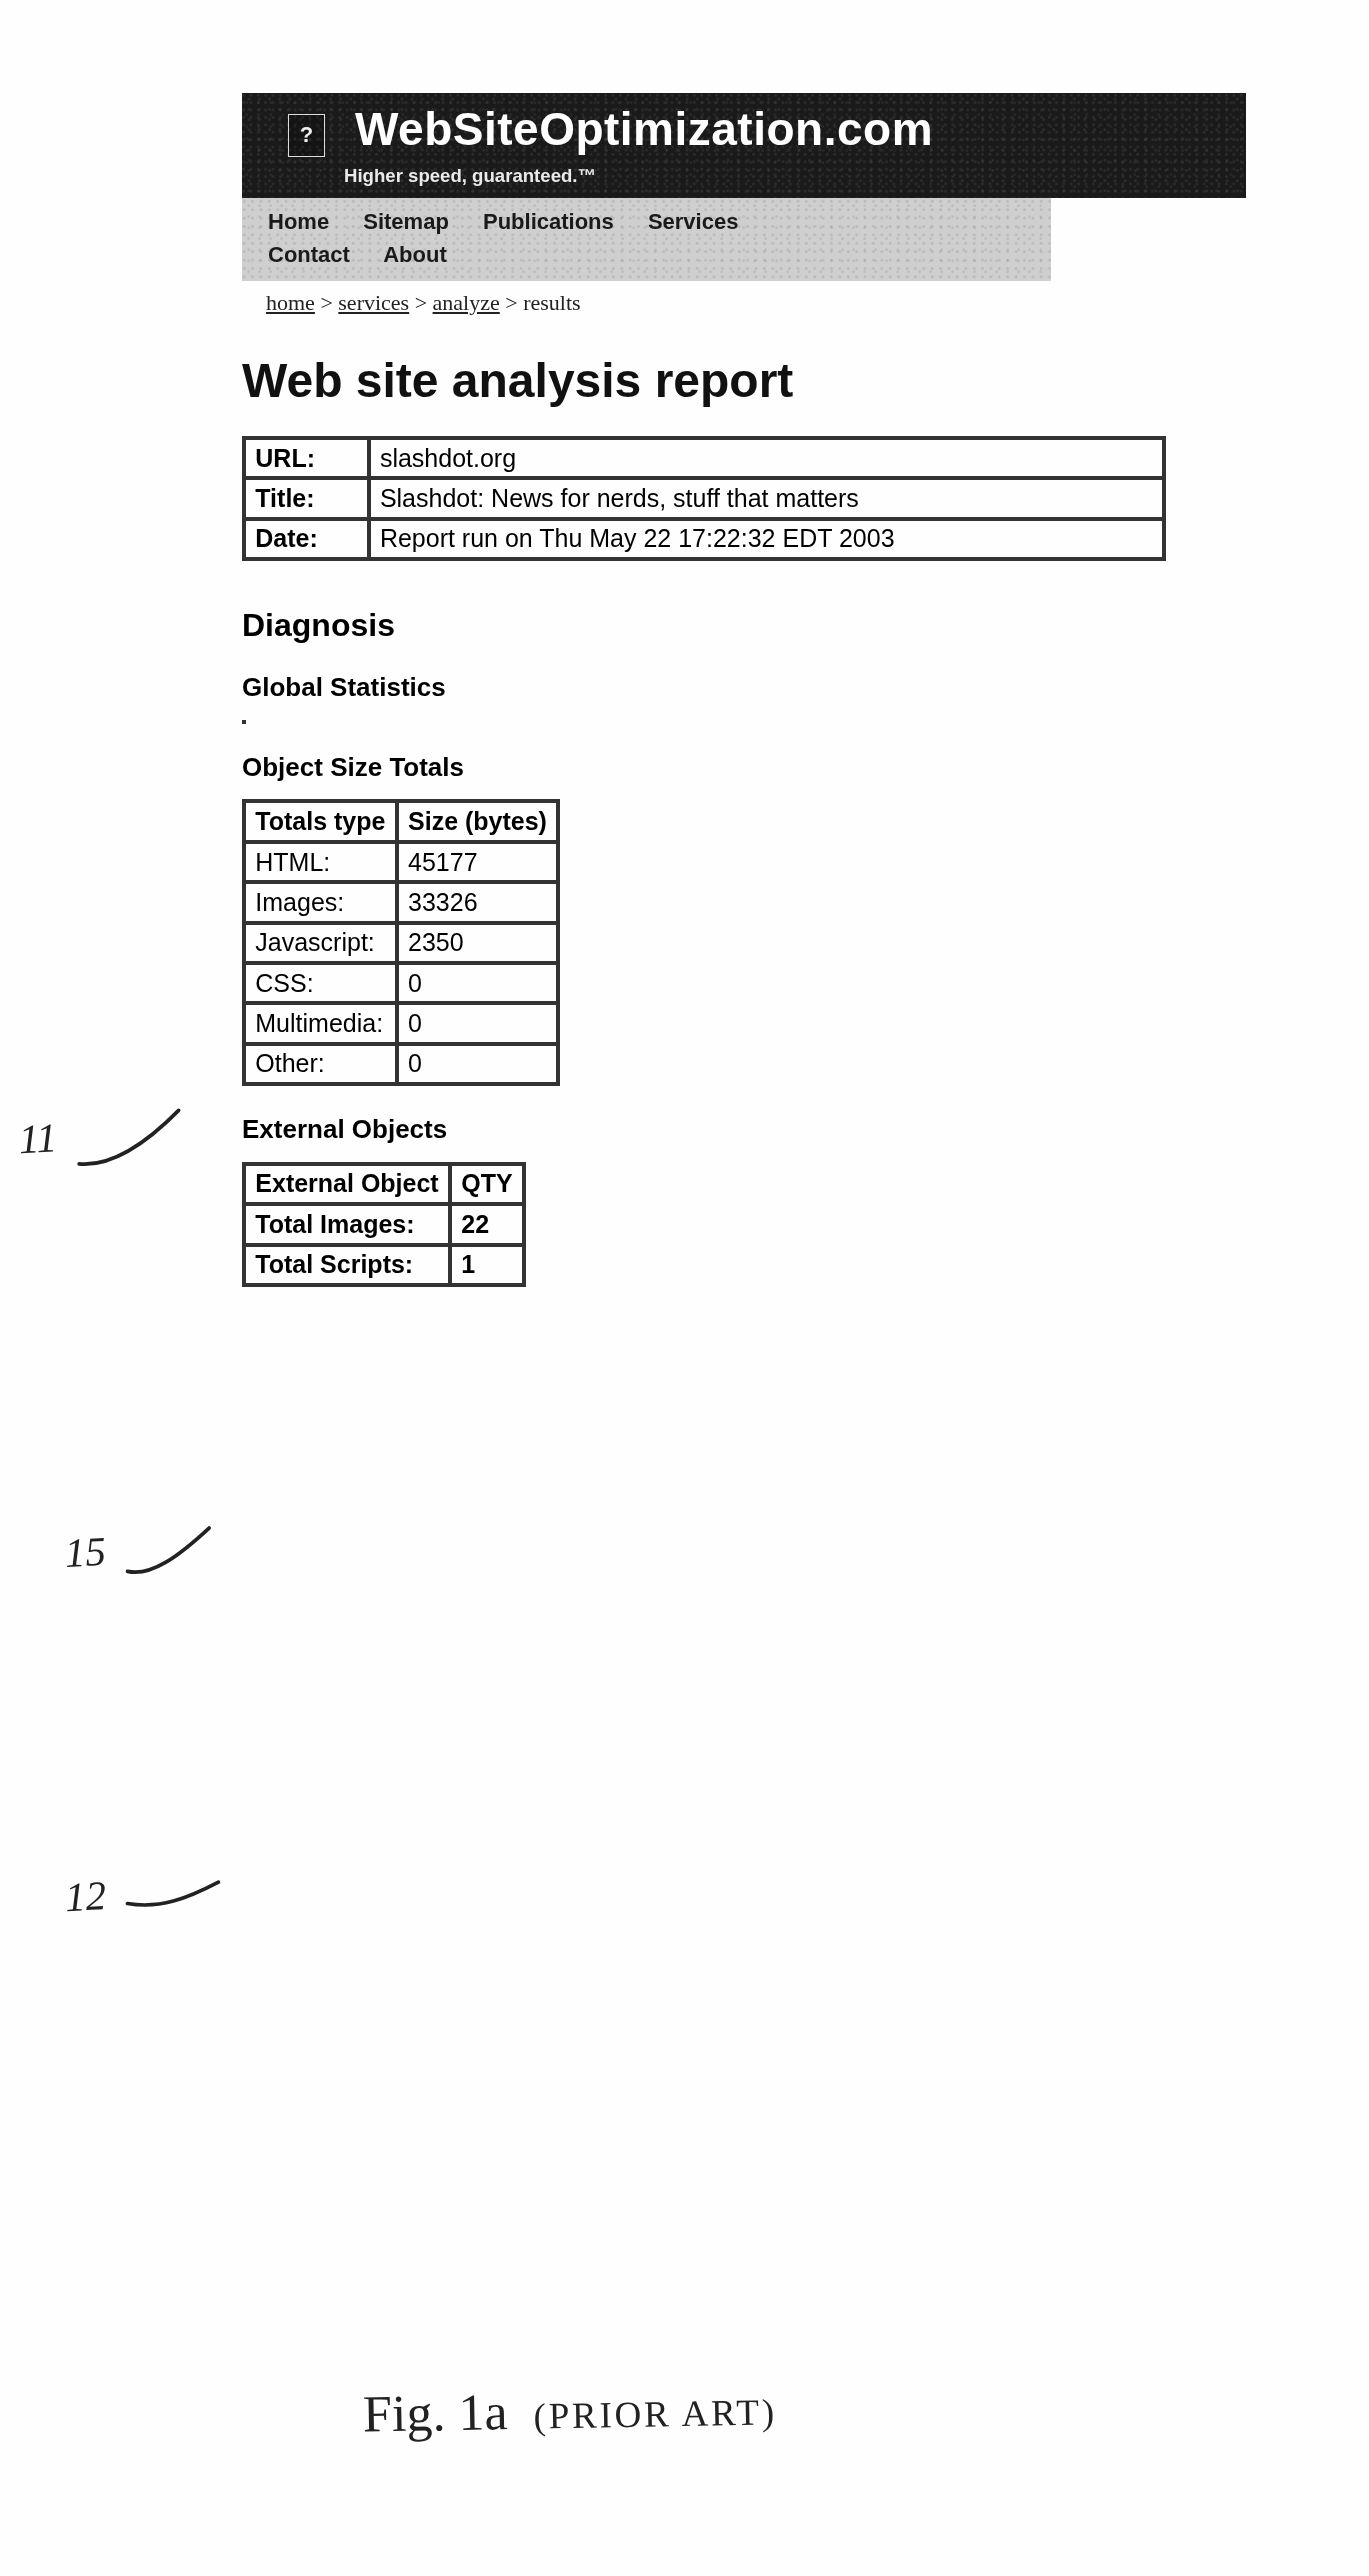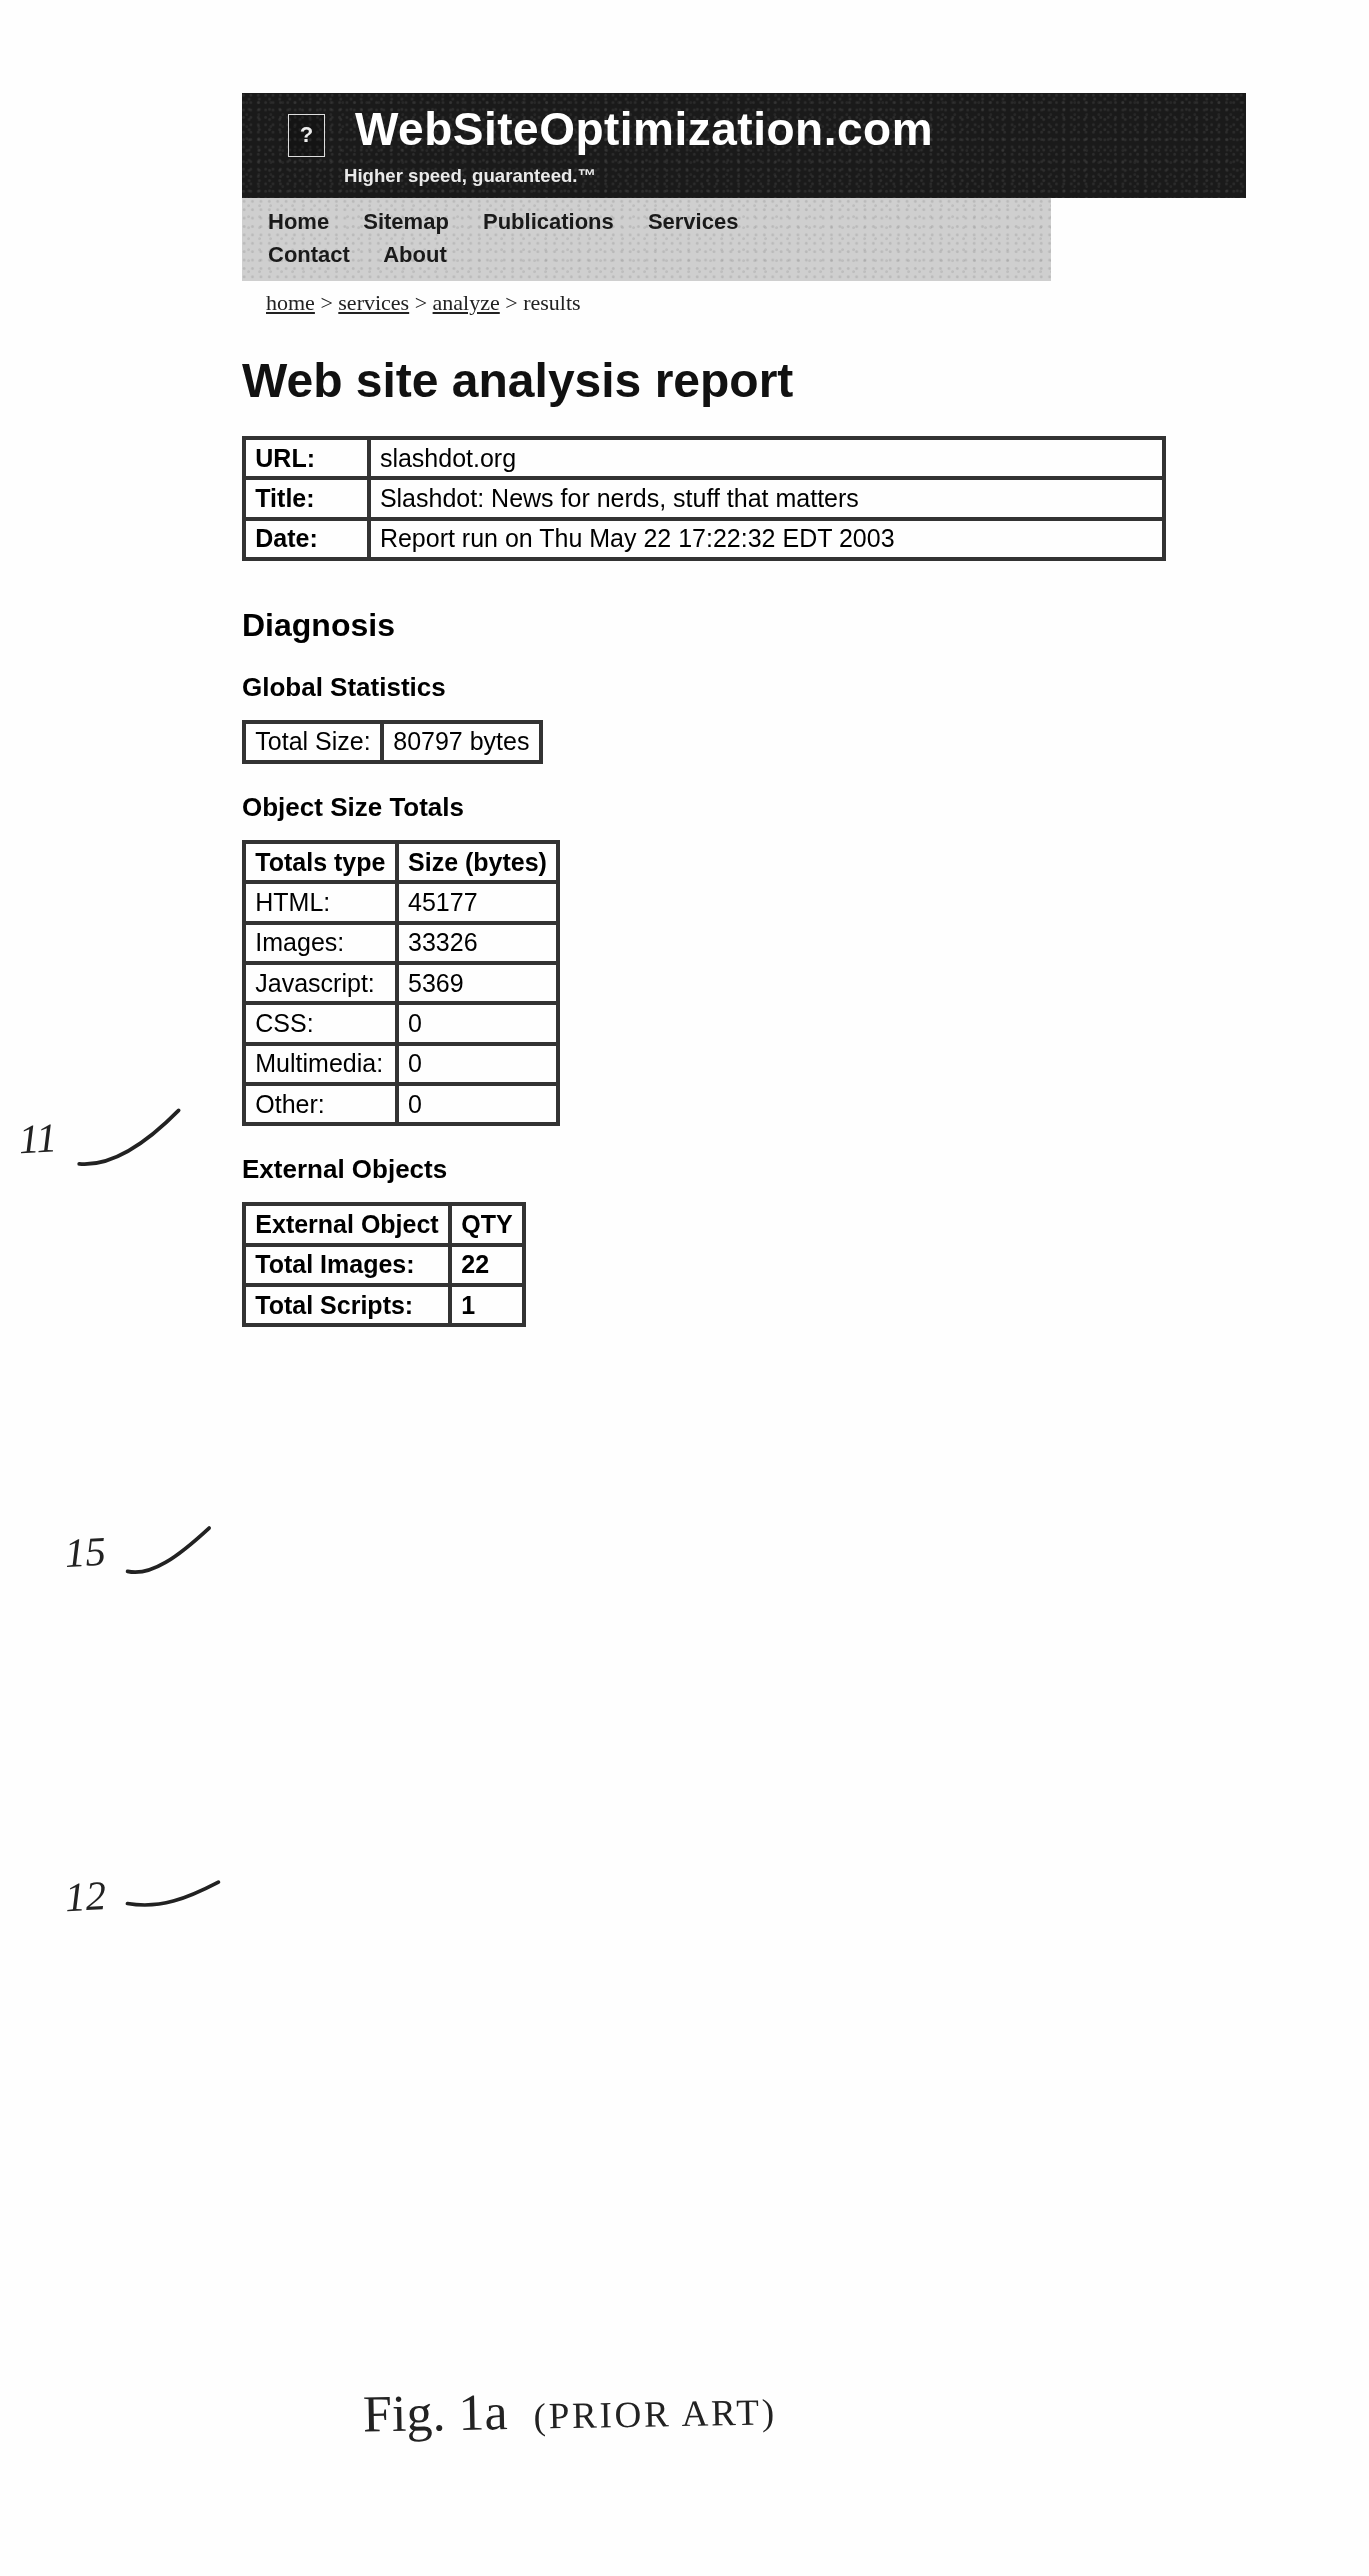--- a/index.html
+++ b/index.html
@@ -204,24 +204,20 @@
     </tr>
   </tbody>
     </table>
 
   <h2 class="section">Diagnosis</h2>
 
   <h3 class="subsection">Global Statistics</h3>
 
   <table class="boxed stats">
     <tbody>
-    <tr>
-      <td>Total Size:</td>
-      <td>80797 bytes</td>
-    </tr>
   </tbody>
     </table>
 
   <h3 class="subsection">Object Size Totals</h3>
 
   <table class="boxed obj">
     <tbody>
         <tr>
       <th>Totals type</th>
       <th>Size (bytes)</th>
@@ -229,21 +225,21 @@
     <tr>
           <td>HTML:</td>
           <td>45177</td>
         </tr>
     <tr>
           <td>Images:</td>
           <td>33326</td>
         </tr>
     <tr>
           <td>Javascript:</td>
-          <td>5369</td>
+          <td>2350</td>
         </tr>
     <tr>
           <td>CSS:</td>
           <td>0</td>
         </tr>
     <tr>
           <td>Multimedia:</td>
           <td>0</td>
         </tr>
     <tr>

